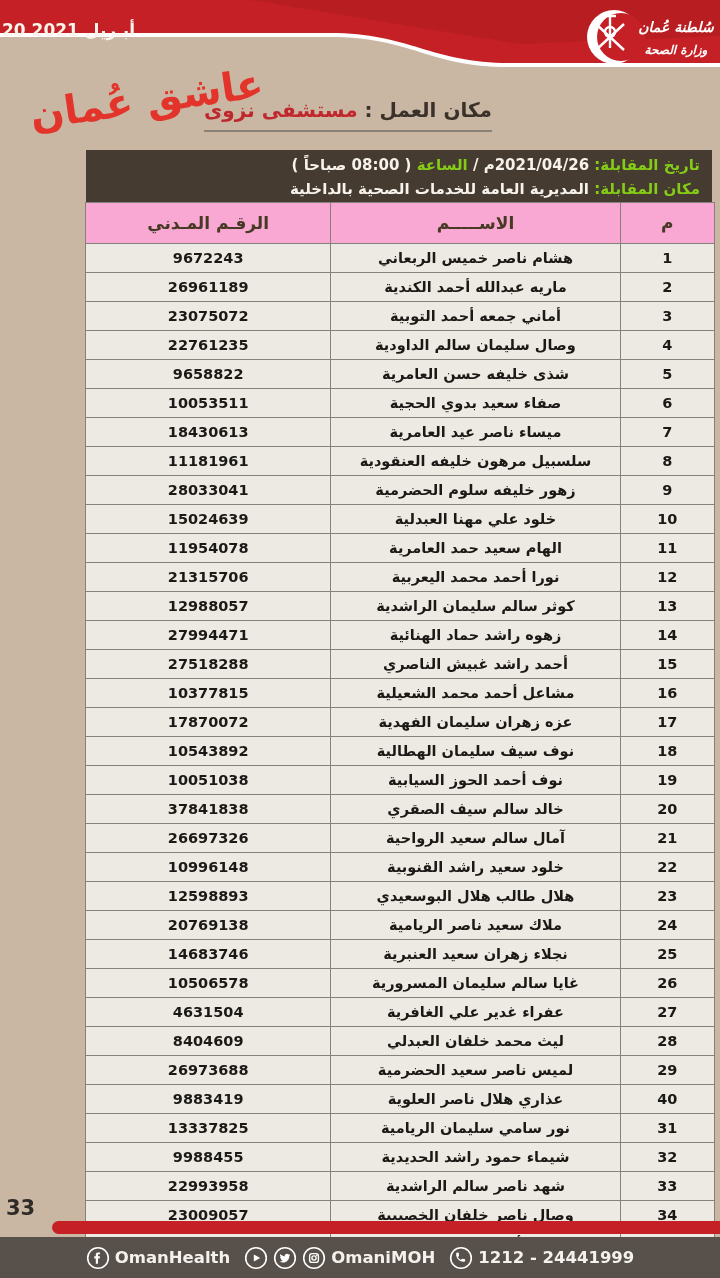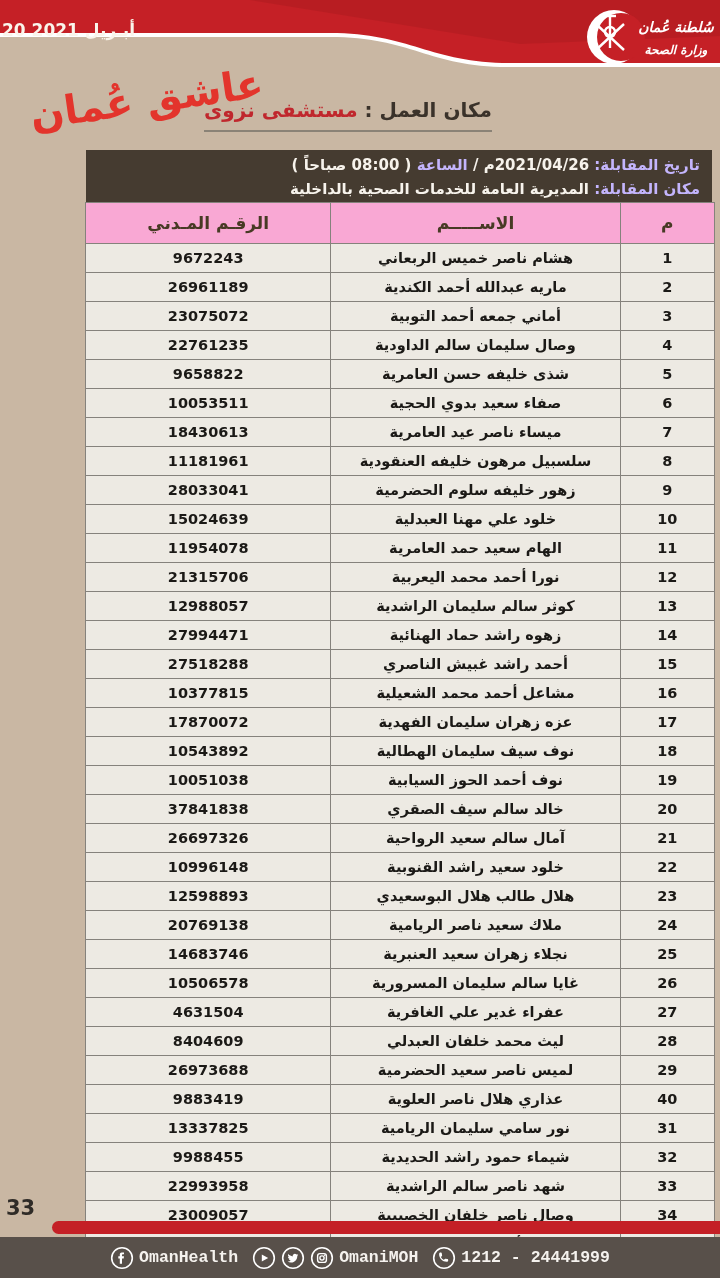--- a/index.html
+++ b/index.html
@@ -32,21 +32,21 @@
     white-space:nowrap;
   }
   
   .infobar{
     position:absolute;top:150px;left:86px;width:626px;height:52px;
     background:#453b30;color:#f7f3ec;
     font-size:15px;font-weight:bold;
     padding:3px 12px 0 10px;box-sizing:border-box;
     line-height:24px;text-align:right;
   }
-  .infobar .lbl{color:#c4b5fd;margin-top:20px;}
+  .infobar .lbl{color:#84cc16;margin-top:20px;}
   
   table.roster{
     position:absolute;top:202px;left:85px;width:630px;
     border-collapse:collapse;table-layout:fixed;
     font-weight:bold;color:#1b1916;
   }
   table.roster th,table.roster td{
     border:1px solid #85827c;text-align:center;vertical-align:middle;
     overflow:hidden;white-space:nowrap;
   }
@@ -57,21 +57,21 @@
   col.c-num{width:15%;} col.c-name{width:46%;} col.c-civil{width:39%;}
   td.cell-civil,td.cell-num{font-size:15px;}
   
   .pagenum{position:absolute;left:6px;top:1196px;font-size:21px;font-weight:bold;color:#2f2b27;}
   .redstripe{position:absolute;top:1221px;left:52px;width:668px;height:13px;
     background:#c42026;border-radius:8px 0 0 8px;}
   .footer{
     position:absolute;top:1237px;left:0;width:720px;height:41px;
     background:#58504a;color:#f5f2ee;direction:ltr;
     display:flex;align-items:center;justify-content:center;gap:14px;
-    font-size:16.5px;font-weight:bold;white-space:nowrap;font-family:Liberation Mono, monospace;
+    font-size:16.5px;font-weight:bold;white-space:nowrap;
   }
   .footer .grp{display:flex;align-items:center;gap:5px;}
   .icn{width:24px;height:24px;display:block;}
   .icn .ring{fill:none;stroke:#fff;stroke-width:1.6;}
 </style>
 </head>
 <body>
 
 <svg class="band" viewBox="0 0 720 80" aria-hidden="true">
   <path d="M0,0 H720 V67 H508 C428,67 412,37 330,37 H0 Z" fill="#ffffff"></path>

